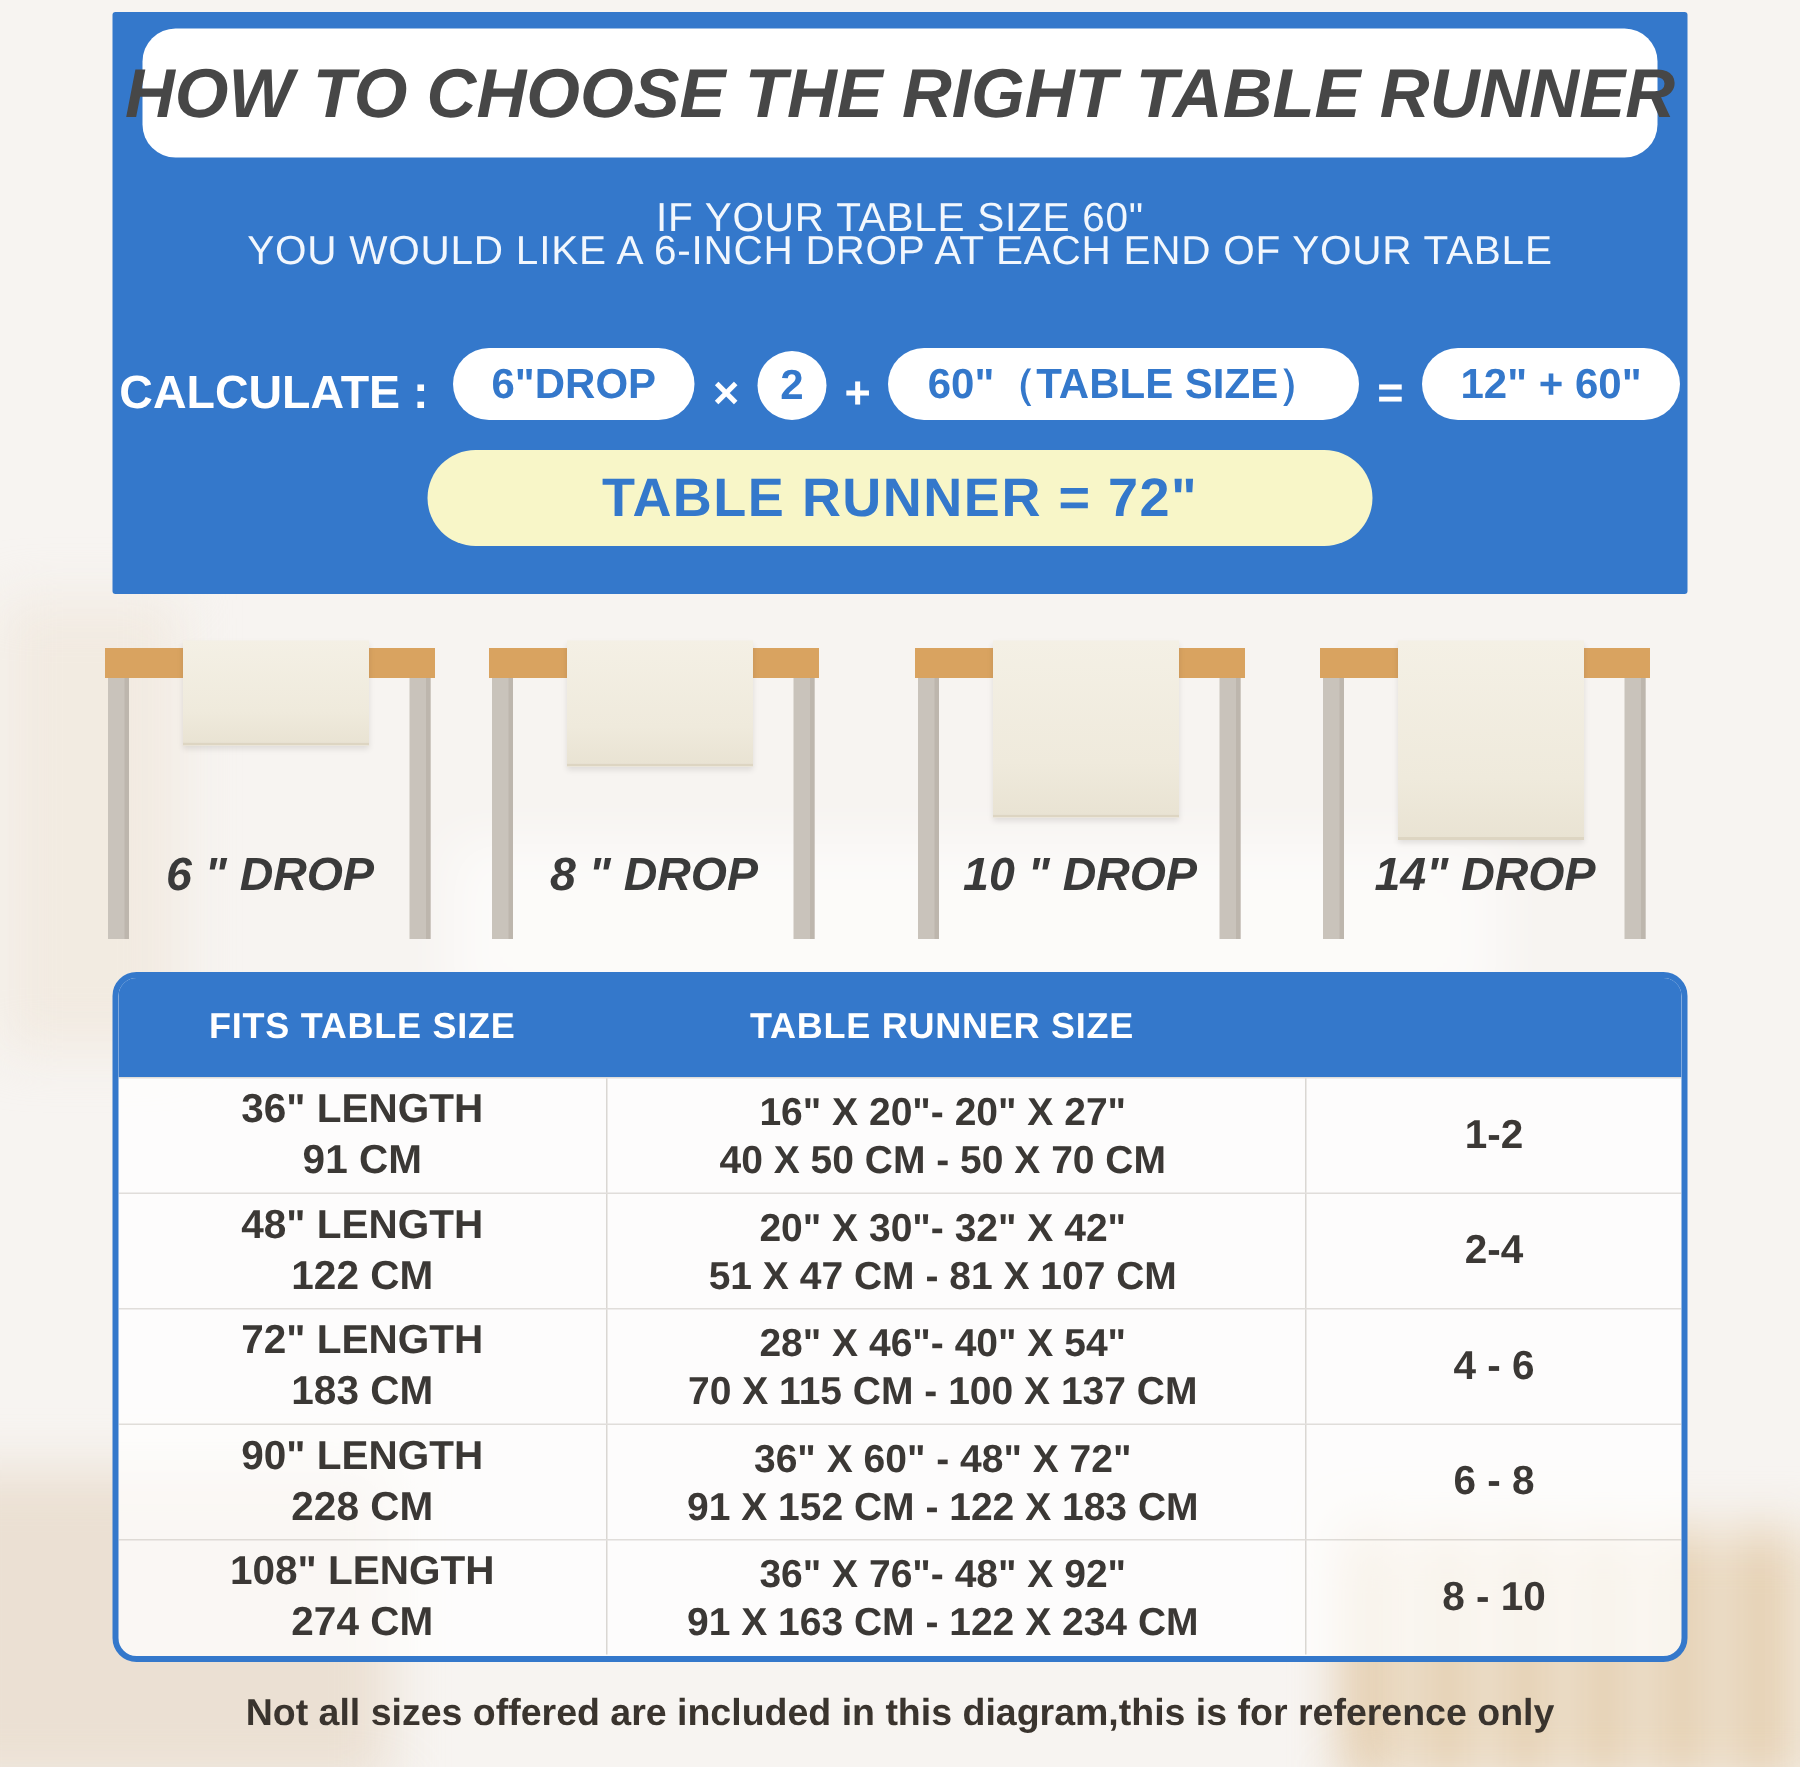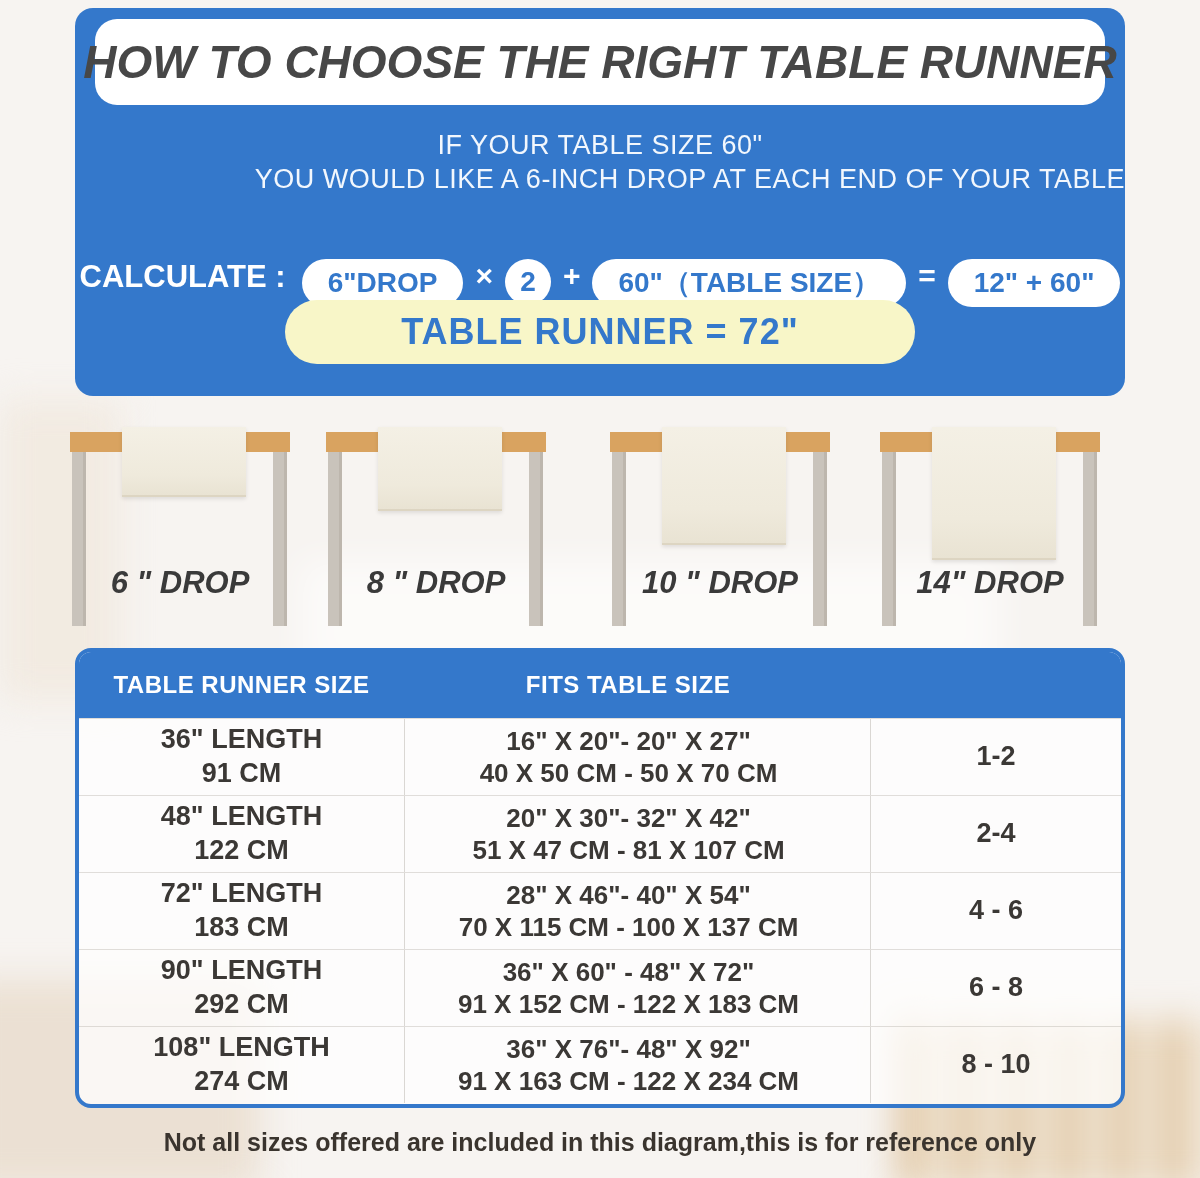--- a/index.html
+++ b/index.html
@@ -10,30 +10,30 @@
   
   .bg-blob { position:absolute; filter:blur(18px); }
   .bg-chairs { left:900px; top:1020px; width:320px; height:170px;
     background:repeating-linear-gradient(90deg, rgba(213,176,125,.85) 0 26px, rgba(247,243,236,.9) 26px 52px); }
   .bg-left { left:-40px; top:980px; width:300px; height:210px; background:rgba(226,208,186,.55); }
   .bg-mid { left:300px; top:560px; width:700px; height:120px; background:rgba(255,255,255,.6); }
   .bg-warm { left:0px; top:400px; width:120px; height:300px; background:rgba(238,228,215,.6); }
 
   
   .top-panel { position:absolute; left:75px; top:8px; width:1050px; height:388px;
-    background:#3478cb; border-radius:18px; }
+    background:#3478cb; border-radius:2px; }
   .title-box { position:absolute; left:20px; top:11px; width:1010px; height:86px;
     background:#ffffff; border-radius:22px; display:flex; align-items:center; justify-content:center; }
   .title-box span { font-size:46px; font-weight:800; font-style:italic; color:#474747; letter-spacing:0px; white-space:nowrap; }
   .subtitle { position:absolute; left:0; width:100%; text-align:center; color:#f2f7fd;
     font-size:27px; font-weight:400; letter-spacing:.5px; }
   .sub1 { top:122px; }
-  .sub2 { top:156px;text-align:right; }
+  .sub2 { top:144px; }
   .calc-row { position:absolute; left:0; top:222px; width:100%; height:50px;
-    display:flex; align-items:flex-start; justify-content:center; gap:12px;margin-top:29px; }
+    display:flex; align-items:flex-end; justify-content:center; gap:12px; }
   .calc-label { color:#ffffff; font-size:31px; font-weight:800; margin-right:4px; }
   .pill { background:#ffffff; color:#3478cb; font-weight:800; font-size:28px;
     height:48px; line-height:48px; padding:0 26px; border-radius:26px; white-space:nowrap; }
   .circle { background:#ffffff; color:#3478cb; font-weight:800; font-size:28px;
     width:46px; height:46px; border-radius:50%; display:flex; align-items:center; justify-content:center; }
   .op { color:#ffffff; font-size:30px; font-weight:800; }
   .result-pill { position:absolute; left:210px; top:292px; width:630px; height:64px;
     background:#f8f6c8; border-radius:34px; display:flex; align-items:center; justify-content:center; }
   .result-pill span { color:#3478cb; font-size:36px; font-weight:800; letter-spacing:1px; }
 
@@ -128,22 +128,22 @@
   <div class="fig fig4">
     <div class="tabletop"></div>
     <div class="leg leg-l"></div>
     <div class="leg leg-r"></div>
     <div class="runner"></div>
     <div class="drop-label">14" DROP</div>
   </div>
 
   <div class="bottom-panel">
     <div class="panel-header">
+      <div>FITS TABLE SIZE</div>
       <div>TABLE RUNNER SIZE</div>
-      <div>FITS TABLE SIZE</div>
     </div>
 
     <div class="trow">
       <div class="cell c1">
         <div>36" LENGTH</div>
         <div>91 CM</div>
       </div>
       <div class="cell c2">
         <div>16" X 20"- 20" X 27"</div>
         <div>40 X 50 CM - 50 X 70 CM</div>
@@ -171,21 +171,21 @@
       <div class="cell c2">
         <div>28" X 46"- 40" X 54"</div>
         <div>70 X 115 CM - 100 X 137 CM</div>
       </div>
       <div class="cell c3">4 - 6</div>
     </div>
 
     <div class="trow">
       <div class="cell c1">
         <div>90" LENGTH</div>
-        <div>292 CM</div>
+        <div>228 CM</div>
       </div>
       <div class="cell c2">
         <div>36" X 60" - 48" X 72"</div>
         <div>91 X 152 CM - 122 X 183 CM</div>
       </div>
       <div class="cell c3">6 - 8</div>
     </div>
 
     <div class="trow">
       <div class="cell c1">

